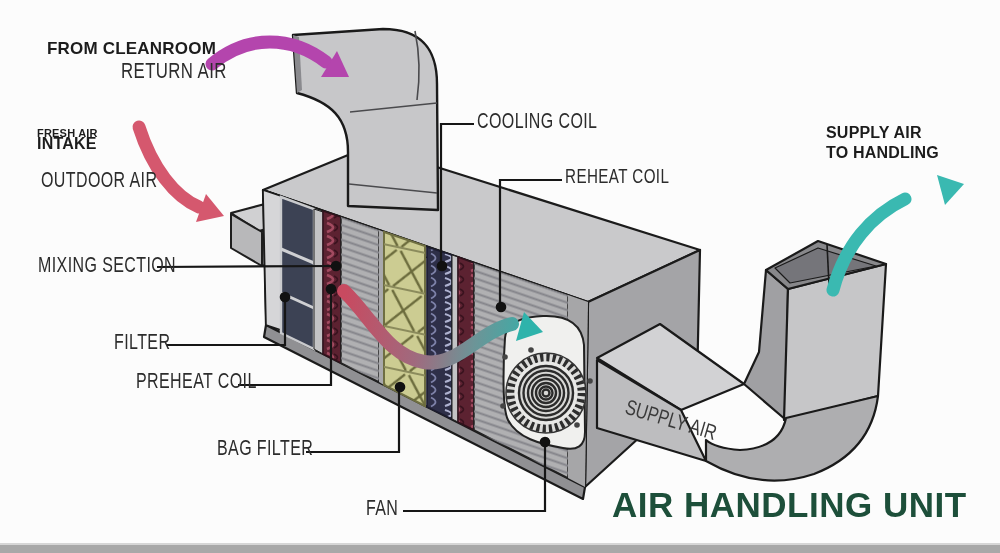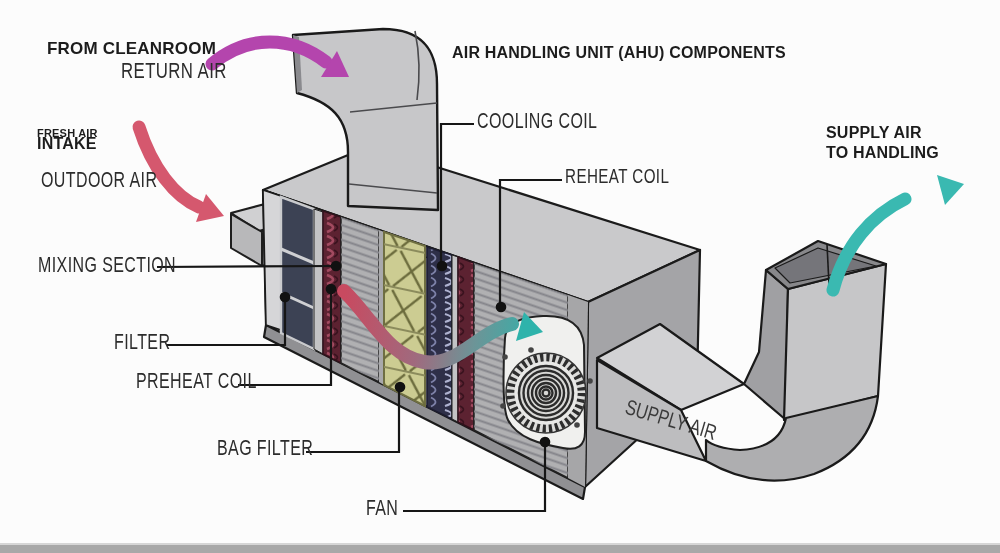--- a/index.html
+++ b/index.html
@@ -201,32 +201,32 @@
       <circle cx="501" cy="307" r="5.3"></circle>
     </g>
 
     <rect x="0" y="545" width="1000" height="8" fill="#a8a8a8"></rect>
     <line x1="0" y1="544" x2="1000" y2="544" stroke="#d6d6d6" stroke-width="2"></line>
   </svg>
 
   <div class="lbl bold from-cleanroom">FROM CLEANROOM</div>
   <div class="lbl hand return-air">RETURN AIR</div>
 
-  <div class="lbl bold ahu-title">AIR HANDLING UNIT (AHU) COMPONENTS</div>
 
   <div class="lbl bold fresh-air-1">FRESH AIR</div>
   <div class="lbl bold fresh-air-2">INTAKE</div>
   <div class="lbl hand outdoor-air">OUTDOOR AIR</div>
 
   <div class="lbl bold supply-air-1">SUPPLY AIR</div>
   <div class="lbl bold supply-air-2">TO HANDLING</div>
 
   <div class="lbl hand cooling-coil">COOLING COIL</div>
   <div class="lbl hand reheat-coil">REHEAT COIL</div>
   <div class="lbl hand mixing-section">MIXING SECTION</div>
   <div class="lbl hand filter">FILTER</div>
   <div class="lbl hand preheat-coil">PREHEAT COIL</div>
   <div class="lbl hand bag-filter">BAG FILTER</div>
   <div class="lbl hand fan">FAN</div>
 
   <div class="lbl supply-duct-label">SUPPLY AIR</div>
 
+  <div class="lbl product-title">AIR HANDLING UNIT</div>
 </div>
 
 </body></html>

